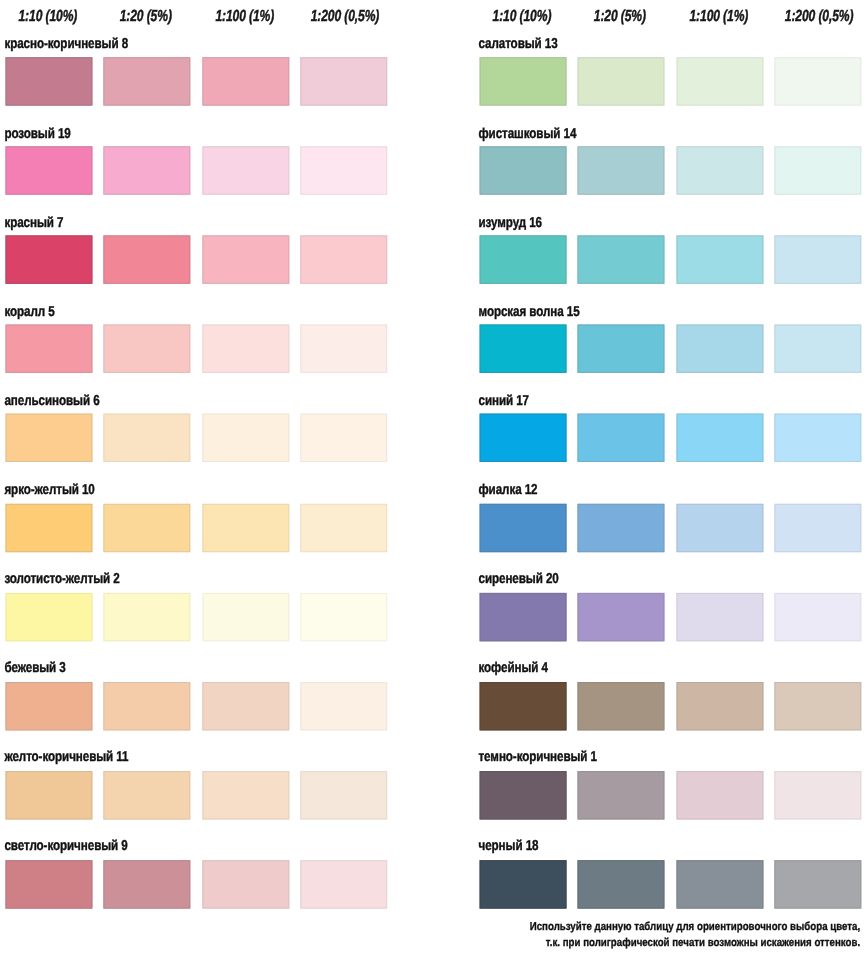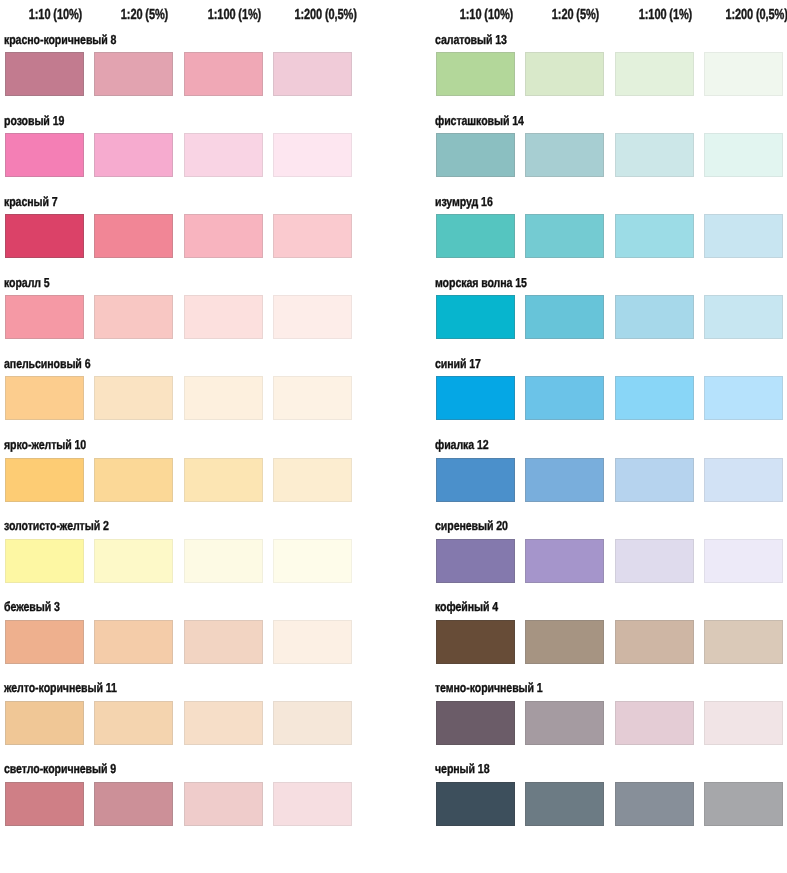--- a/index.html
+++ b/index.html
@@ -4,21 +4,21 @@
 <title>Color dilution reference table</title>
 <style>
   html,body{margin:0;padding:0;}
   body{width:787px;height:873px;overflow:hidden;background:#ffffff;
        font-family:"Liberation Sans",sans-serif;-webkit-font-smoothing:antialiased;
        text-rendering:geometricPrecision;}
   .page{position:relative;width:787px;height:873px;background:#ffffff;}
   .table{position:absolute;top:0;width:360px;height:873px;}
   .table.left{left:0;}
   .table.right{left:431px;}
-  .hdr{position:absolute;top:0;left:12px;height:26px;width:360px;}
+  .hdr{position:absolute;top:0;left:0;height:26px;width:360px;font-style:italic;}
   .hcell{position:absolute;top:7px;width:77px;font-size:14.6px;font-weight:bold;
          color:#191919;text-align:center;white-space:nowrap;letter-spacing:-0.15px;
          display:block;transform:scaleX(0.755);-webkit-text-stroke:0.4px #191919;}
   .row{position:absolute;top:0;left:0;width:360px;}
   .rowlabel{position:absolute;left:4px;font-size:13px;font-weight:bold;color:#111111;
             white-space:nowrap;letter-spacing:-0.1px;transform:scaleX(0.815);
             transform-origin:0 50%;-webkit-text-stroke:0.35px #111111;}
   .sw{position:absolute;width:77px;height:42px;border:1px solid rgba(0,0,0,0.15);
       box-sizing:content-box;}
   .footer{position:absolute;left:400px;top:835px;width:382px;text-align:right;
@@ -183,14 +183,18 @@
     </div>
     <div class="row">
       <div class="rowlabel" style="top:761.4px">черный 18</div>
       <div class="sw" style="left: 5px; top: 781.9px; background-color: rgb(61, 79, 92); border-color: rgb(60, 72, 82);"></div>
       <div class="sw" style="left: 94.3px; top: 781.9px; background-color: rgb(108, 123, 132); border-color: rgb(103, 113, 120);"></div>
       <div class="sw" style="left: 183.6px; top: 781.9px; background-color: rgb(135, 143, 153); border-color: rgb(127, 132, 139);"></div>
       <div class="sw" style="left: 272.9px; top: 781.9px; background-color: rgb(166, 167, 170); border-color: rgb(154, 155, 157);"></div>
     </div>
   </div>
 
+  <div class="footer">
+    <div class="fline">Используйте данную таблицу для ориентировочного выбора цвета,</div>
+    <div class="fline">т.к. при полиграфической печати возможны искажения оттенков.</div>
+  </div>
 
 </div>
 
 </body></html>

